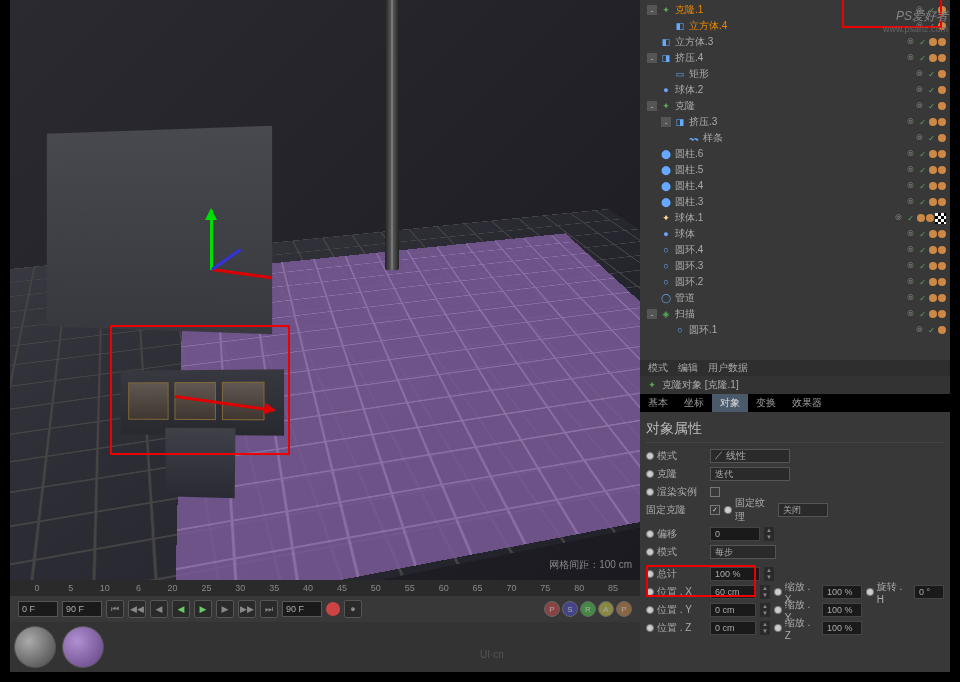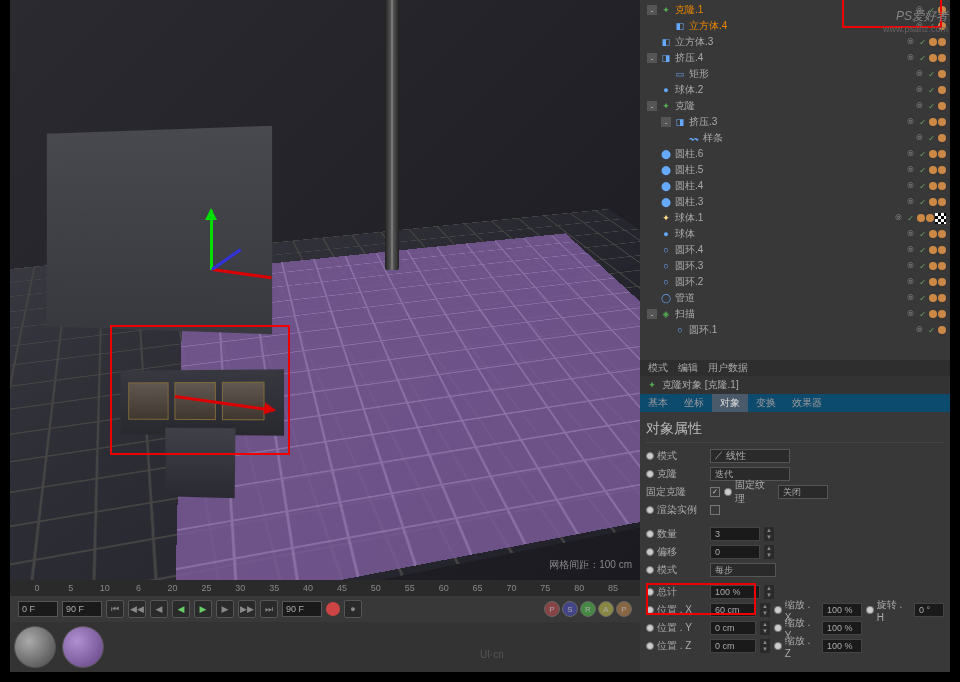--- a/index.html
+++ b/index.html
@@ -65,21 +65,21 @@
 .tname.sel{color:#e80}
 .tflags{display:flex;gap:1px;align-items:center}
 .tflag{width:11px;height:11px;display:flex;align-items:center;justify-content:center;font-size:8px}
 .tf-vis{color:#888}
 .tf-chk{color:#6a6}
 .tdot{width:8px;height:8px;border-radius:50%;background:#c84}
 .tchk{width:11px;height:11px;background:repeating-conic-gradient(#000 0 25%,#fff 0 50%) 0 0/6px 6px}
 .attrpanel{position:absolute;left:630px;top:360px;width:310px;bottom:0;background:#383838}
 .attr-menu{height:16px;background:#2e2e2e;display:flex;gap:10px;padding:0 8px;align-items:center;font-size:9px;color:#999}
 .attr-title{height:18px;background:#333;display:flex;align-items:center;padding:0 6px;gap:4px;font-size:10px}
-.attr-tabs{height:18px;display:flex;background:#0c4a6e}
+.attr-tabs{height:18px;display:flex;background:#000000}
 .atab{padding:2px 8px;font-size:10px;color:#999;cursor:pointer}
 .atab.active{background:#4a5a6a;color:#ddd}
 .attr-body{padding:4px 6px}
 .attr-section{color:#bbb;font-size:14px;padding:4px 0;border-bottom:1px solid #444;margin-bottom:4px}
 .arow{display:flex;align-items:center;height:18px;gap:4px}
 .albl{width:60px;font-size:9px;color:#999;display:flex;align-items:center;gap:3px}
 .aradio{width:8px;height:8px;border-radius:50%;border:1px solid #777;display:inline-block}
 .aradio.on{background:#ccc}
 .aval{height:14px;background:#1a1a1a;border:1px solid #444;font-size:9px;padding:0 4px;display:flex;align-items:center;color:#aaa}
 .aspin{width:10px;height:14px;background:#2a2a2a;display:flex;flex-direction:column}
@@ -457,48 +457,37 @@
       </div>
       <div class="arow">
         <span class="albl">
             <span class="aradio on"></span>
             <span>克隆</span>
           </span>
         <div class="asel" style="width:80px">迭代</div>
       </div>
       <div class="arow">
         <span class="albl">
+            <span class="aradio on"></span>
+            <span>渲染实例</span>
+          </span>
+        <span class="achk"></span>
+      </div>
+      <div class="arow">
+        <span class="albl">
             <span>固定克隆</span>
           </span>
         <span class="achk on"></span>
         <span class="albl" style="width:50px">
             <span class="aradio on"></span>
             <span>固定纹理</span>
           </span>
         <div class="asel" style="width:50px">关闭</div>
       </div>
-      <div class="arow">
-        <span class="albl">
-            <span class="aradio on"></span>
-            <span>渲染实例</span>
-          </span>
-        <span class="achk"></span>
-      </div>
       <div style="height:6px"></div>
-      <div class="arow">
-        <span class="albl">
-            <span class="aradio on"></span>
-            <span>数量</span>
-          </span>
-        <div class="aval" style="width:50px">3</div>
-        <div class="aspin">
-            <div>▲</div>
-            <div>▼</div>
-          </div>
-      </div>
       <div class="arow">
         <span class="albl">
             <span class="aradio on"></span>
             <span>偏移</span>
           </span>
         <div class="aval" style="width:50px">0</div>
         <div class="aspin">
             <div>▲</div>
             <div>▼</div>
           </div>

